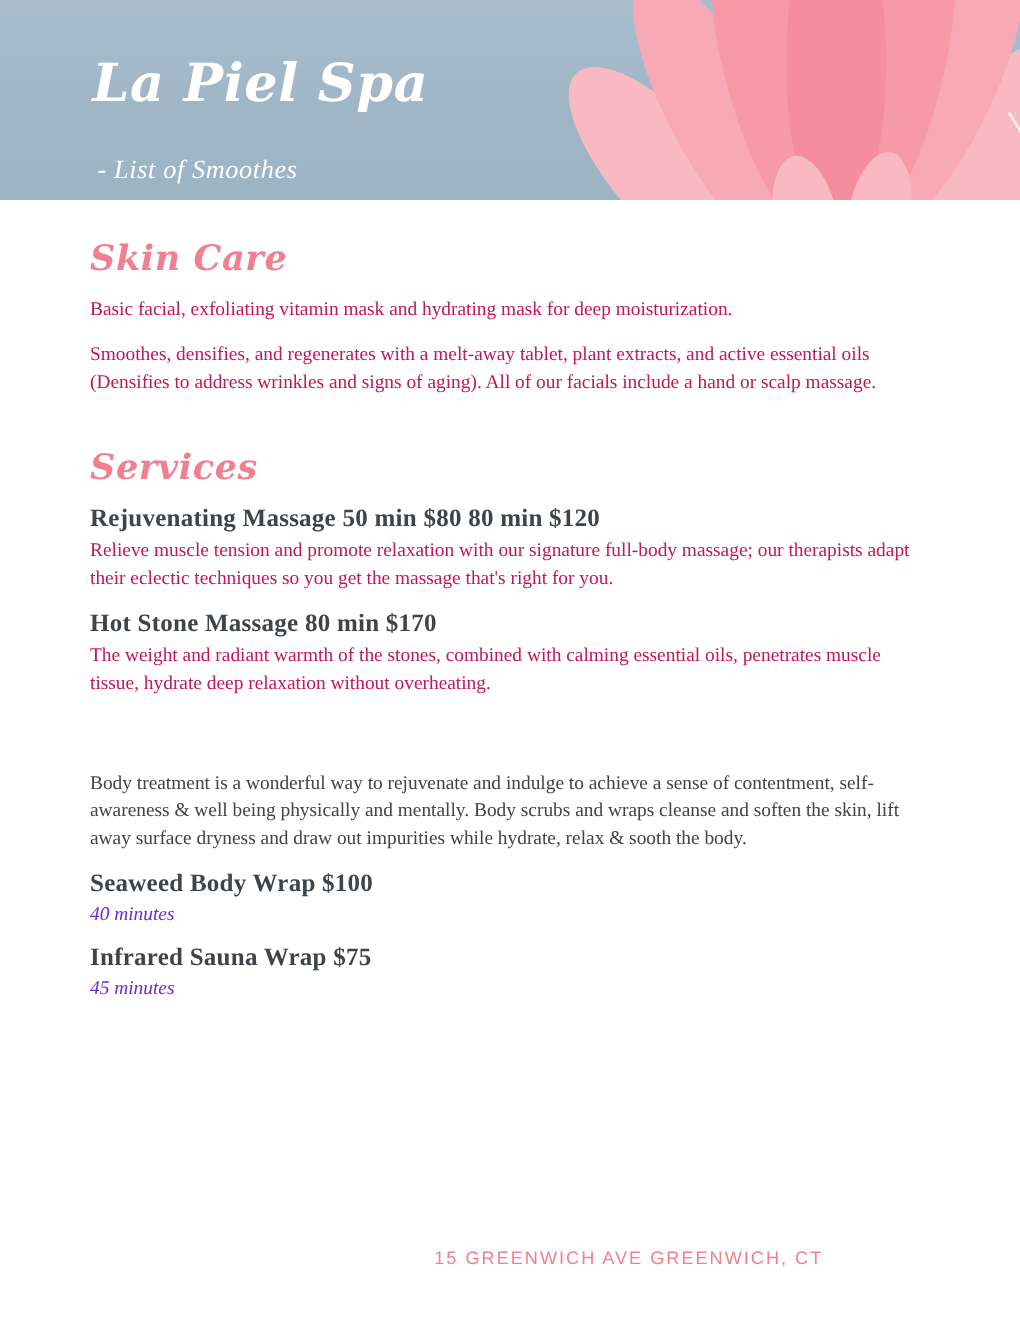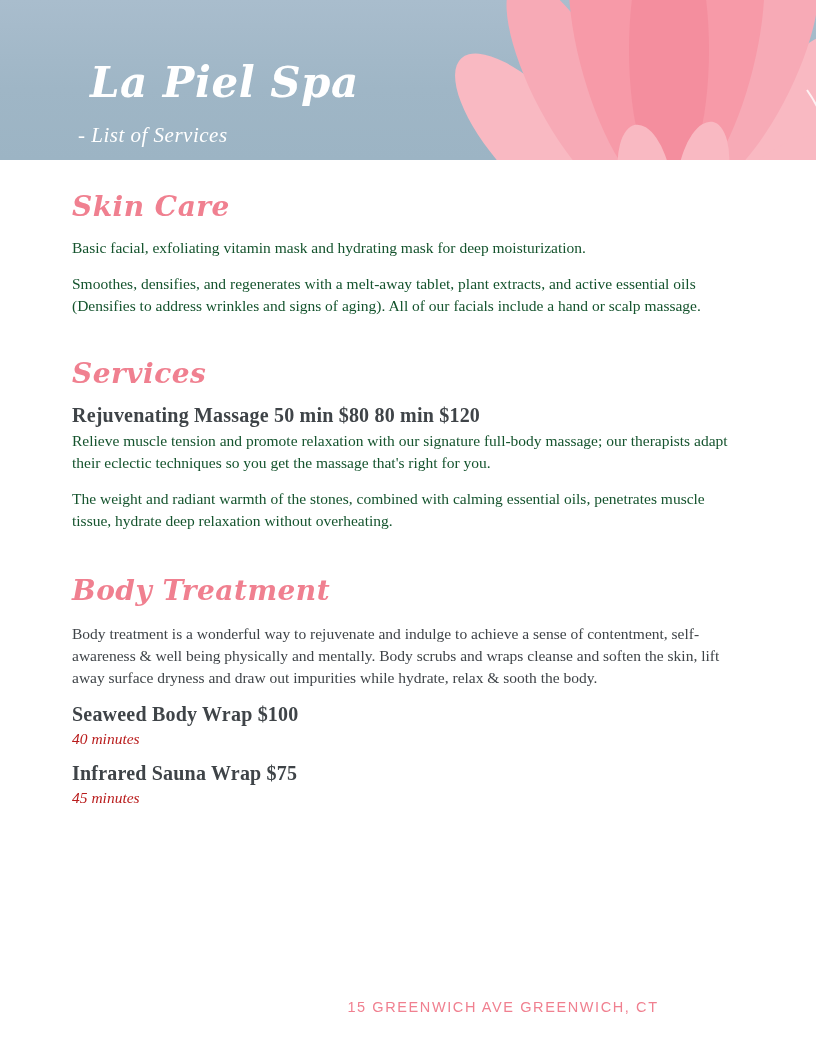--- a/index.html
+++ b/index.html
@@ -27,29 +27,28 @@
   }
   .header-inner {
     position: relative;
     width: 100%;
     height: 100%;
     z-index: 3;
   }
   .spa-title {
     position: absolute;
     left: 74px;
-    top: 62px;
+    top: 46px;
     font-family: "DejaVu Serif", serif;
     font-style: italic;
     font-weight: bold;
     font-size: 42px;
     color: #ffffff;
     letter-spacing: 0.5px;
     line-height: 1;
-    margin-left: 16px;
   }
   .spa-subtitle {
     position: absolute;
     left: 78px;
     top: 123px;
     font-family: "Liberation Serif", serif;
     font-style: italic;
     font-size: 21px;
     color: #ffffff;
     letter-spacing: 0.5px;
@@ -90,30 +89,30 @@
   .svc-name {
     font-family: "Liberation Serif", serif;
     font-weight: bold;
     font-size: 20px;
     color: #3f4448;
     letter-spacing: 0.2px;
   }
   .svc-desc {
     font-family: "Liberation Serif", serif;
     font-size: 15.5px;
-    color: #14532d;
+    color: #be185d;
     line-height: 1.42;
     margin-top: 3px;
     max-width: 660px;
   }
   .svc-dur {
     font-family: "Liberation Serif", serif;
     font-style: italic;
     font-size: 15.5px;
-    color: #b91c1c;
+    color: #6d28d9;
     margin-top: 4px;
   }
   .intro {
     font-family: "Liberation Serif", serif;
     font-size: 15.5px;
     color: #3f4448;
     line-height: 1.42;
     max-width: 670px;
     margin-top: 16px;
   }
@@ -158,21 +157,21 @@
 
       <ellipse cx="190" cy="210" rx="26" ry="56" fill="#f9b9c2" transform="rotate(-10 190 210)"></ellipse>
       <ellipse cx="248" cy="205" rx="25" ry="54" fill="#f9b9c2" transform="rotate(10 248 205)"></ellipse>
 
       <ellipse cx="320" cy="215" rx="30" ry="70" fill="#f9b9c2" transform="rotate(52 320 215)"></ellipse>
       <path d="M352 120 q28 40 20 80" stroke="#ffffff" stroke-width="2" fill="none" opacity="0.8"></path>
     </g>
   </svg>
   <div class="header-inner">
     <div class="spa-title">La Piel Spa</div>
-    <div class="spa-subtitle">- List of Services</div>
+    <div class="spa-subtitle">- List of Smoothes</div>
   </div>
 </div>
 
 <div class="content">
 
   <div class="section" id="skincare-section">
     <div class="section-title">Skin Care</div>
 
     <div class="svc">
       <div class="svc-desc">Basic facial, exfoliating vitamin mask and hydrating mask for deep moisturization.</div>
@@ -185,26 +184,26 @@
 
   <div class="section" id="massage-section">
     <div class="section-title">Services</div>
 
     <div class="svc">
       <div class="svc-name">Rejuvenating Massage  50 min  $80  80 min  $120</div>
       <div class="svc-desc">Relieve muscle tension and promote relaxation with our signature full-body massage; our therapists adapt their eclectic techniques so you get the massage that's right for you.</div>
     </div>
 
     <div class="svc">
+      <div class="svc-name">Hot Stone Massage  80 min  $170</div>
       <div class="svc-desc">The weight and radiant warmth of the stones, combined with calming essential oils, penetrates muscle tissue, hydrate deep relaxation without overheating.</div>
     </div>
   </div>
 
   <div class="section" id="body-section">
-    <div class="section-title">Body Treatment</div>
     <div class="intro">Body treatment is a wonderful way to rejuvenate and indulge to achieve a sense of contentment, self-awareness &amp; well being physically and mentally. Body scrubs and wraps cleanse and soften the skin, lift away surface dryness and draw out impurities while hydrate, relax &amp; sooth the body.</div>
 
     <div class="svc">
       <div class="svc-name">Seaweed Body Wrap  $100</div>
       <div class="svc-dur">40 minutes</div>
     </div>
 
     <div class="svc">
       <div class="svc-name">Infrared Sauna Wrap  $75</div>
       <div class="svc-dur">45 minutes</div>

